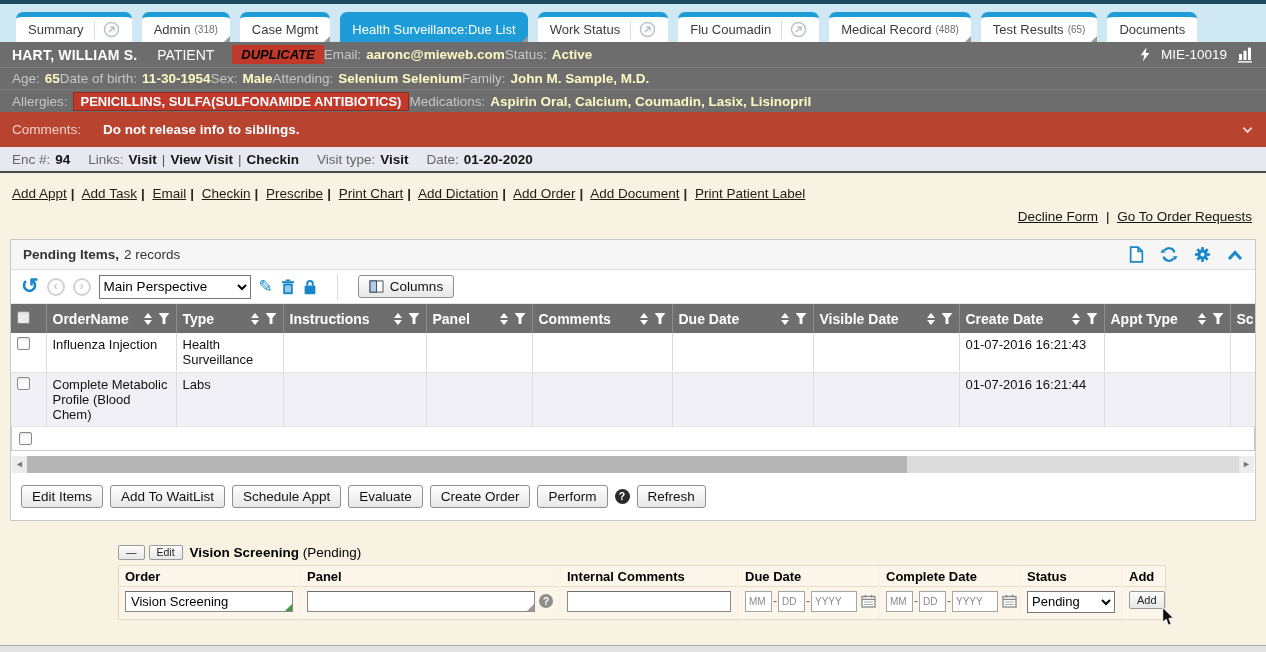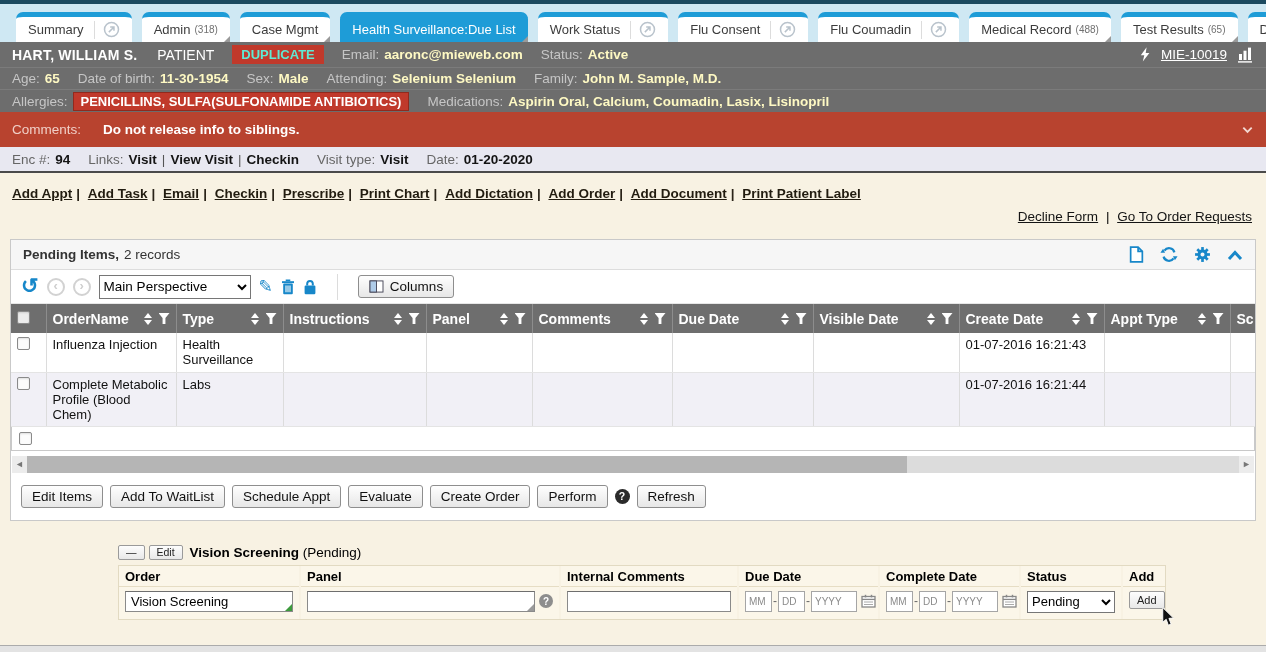--- a/index.html
+++ b/index.html
@@ -18,45 +18,45 @@
   .tab-sep { width:1px; height:18px; background:#dcdcdc; margin:0 8px 0 10px; }
   .popout { display:inline-flex; }
   .tabbar-spacer { flex:1; }
 
   
   .pt-row { background:#6d6d6d; color:#fff; display:flex; align-items:center; padding:0 12px; font-size:13.5px; }
   .pt-row1 { height:25px; }
   .pt-row2 { height:22px; border-top:1px solid #7b7b7b; }
   .pt-row3 { height:23px; border-top:1px solid #7b7b7b; }
   .pt-name { font-weight:bold; font-size:14px; letter-spacing:0.2px; }
-  .pt-lbl { color:#c6c6c6; margin-left:18px; margin-right:5px; }
+  .pt-lbl { color:#c6c6c6; margin-right:5px; }
   .pt-lbl.first { margin-left:0; }
   .pt-val { font-weight:bold; color:#fef9c3; }
-  .badge-dup { background:#c0392b; color:#5eead4; font-weight:bold; padding:2px 9px; margin-left:18px; font-size:13px; }
+  .badge-dup { background:#c0392b; color:#000000; font-weight:bold; padding:2px 9px; margin-left:18px; font-size:13px;font-style:italic; }
   .pt-type { margin-left:20px; font-size:14px; }
-  .pt-right { margin-left:auto; display:flex; align-items:center; gap:10px;text-decoration:underline; }
+  .pt-right { margin-left:auto; display:flex; align-items:center; gap:10px; }
   .chart-id { font-size:13.5px; }
   .allergy-badge { background:#c0392b; border:1px solid #92291d; color:#fff; font-weight:bold; padding:1px 7px; font-size:13px; }
 
   .comments-row { background:#b8432f; color:#fff; height:35px; display:flex; align-items:center; padding:0 12px; font-size:13.5px; }
   .comments-row .c-lbl { color:#f0cfc7; margin-right:22px; }
   .comments-row .c-val { font-weight:bold; }
   .comments-row .c-right { margin-left:auto; display:flex; }
 
   .enc-row { background:#e8e8f1; height:26px; display:flex; align-items:center; padding:0 12px; font-size:13.5px; color:#555; border-bottom:2px solid #4a4a4a; }
   .enc-row .e-lbl { color:#666; margin-left:18px; margin-right:5px; }
   .enc-row .e-lbl.first { margin-left:0; }
   .enc-row .e-val { color:#141414; font-weight:bold; }
   .enc-link { color:#141414; font-weight:bold; text-decoration:none; cursor:pointer; }
   .enc-pipe { color:#555; margin:0 5px; }
 
   
   .content { padding:13px 10px 0 10px; }
   .action-links { font-size:13.5px; color:#2a2318; padding-left:2px; }
-  .action-links a { color:#221c10; text-decoration:underline; font-weight:bold; cursor:pointer; }
+  .action-links a { color:#221c10; text-decoration:underline; font-weight:normal; cursor:pointer; }
   .al-pipe { margin:0 4px; font-weight:bold; }
   .right-links { text-align:right; font-size:13.5px; margin-top:8px; padding-right:4px; }
   .right-links a { color:#141414; text-decoration:underline; cursor:pointer; }
   .rl-pipe { margin:0 4px; }
 
   
   .panel { margin-top:15px; background:#fff; border:1px solid #c9c9c9; }
   .panel-hdr { background:#f6f6f6; border-bottom:1px solid #ddd; height:30px; display:flex; align-items:center; padding:0 12px; font-size:13.5px; color:#333; }
   .panel-hdr b { font-weight:bold; }
   .panel-hdr .records { margin-left:5px; }
@@ -145,30 +145,20 @@
       <span class="tab-count">(318)</span>
     </div>
     <div class="tab fold">
       <span class="tab-label">Case Mgmt</span>
     </div>
     <div class="tab active fold">
       <span class="tab-label">Health Surveillance:Due List</span>
     </div>
     <div class="tab">
       <span class="tab-label">Work Status</span>
-      <span class="tab-sep"></span>
-      <span class="popout">
-          <svg width="17" height="17" viewBox="0 0 18 18">
-            <circle cx="9" cy="9" r="7.4" fill="none" stroke="#b9c3cc" stroke-width="1.6"></circle>
-            <path d="M6.2 11.8 L11.4 6.6 M7.6 6.3 h4 v4" fill="none" stroke="#b9c3cc" stroke-width="1.6"></path>
-          </svg>
-        </span>
-    </div>
-    <div class="tab">
-      <span class="tab-label">Flu Consent</span>
       <span class="tab-sep"></span>
       <span class="popout">
           <svg width="17" height="17" viewBox="0 0 18 18">
             <circle cx="9" cy="9" r="7.4" fill="none" stroke="#b9c3cc" stroke-width="1.6"></circle>
             <path d="M6.2 11.8 L11.4 6.6 M7.6 6.3 h4 v4" fill="none" stroke="#b9c3cc" stroke-width="1.6"></path>
           </svg>
         </span>
     </div>
     <div class="tab">
       <span class="tab-label">Flu Coumadin</span>

